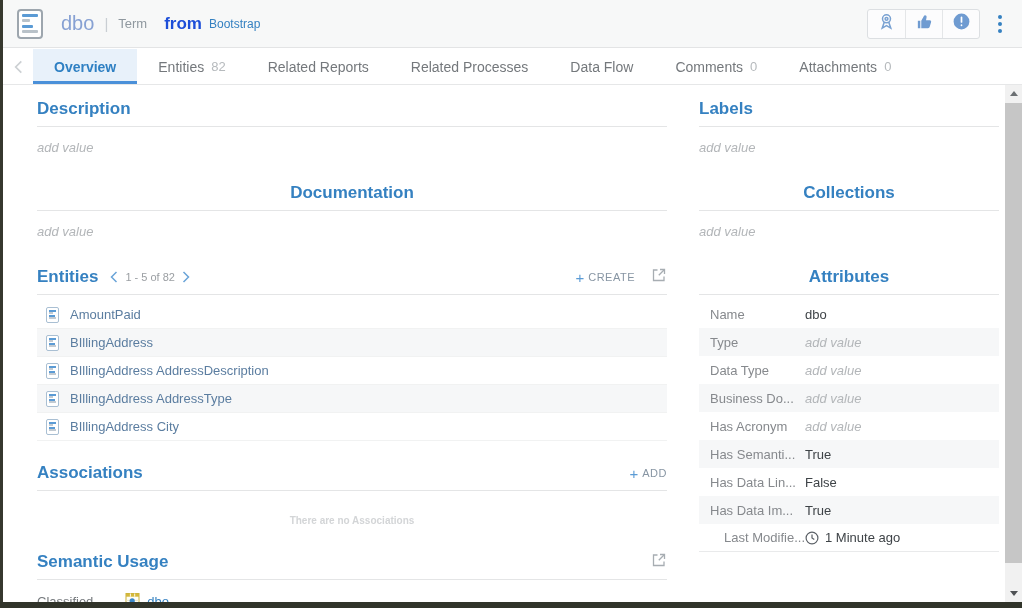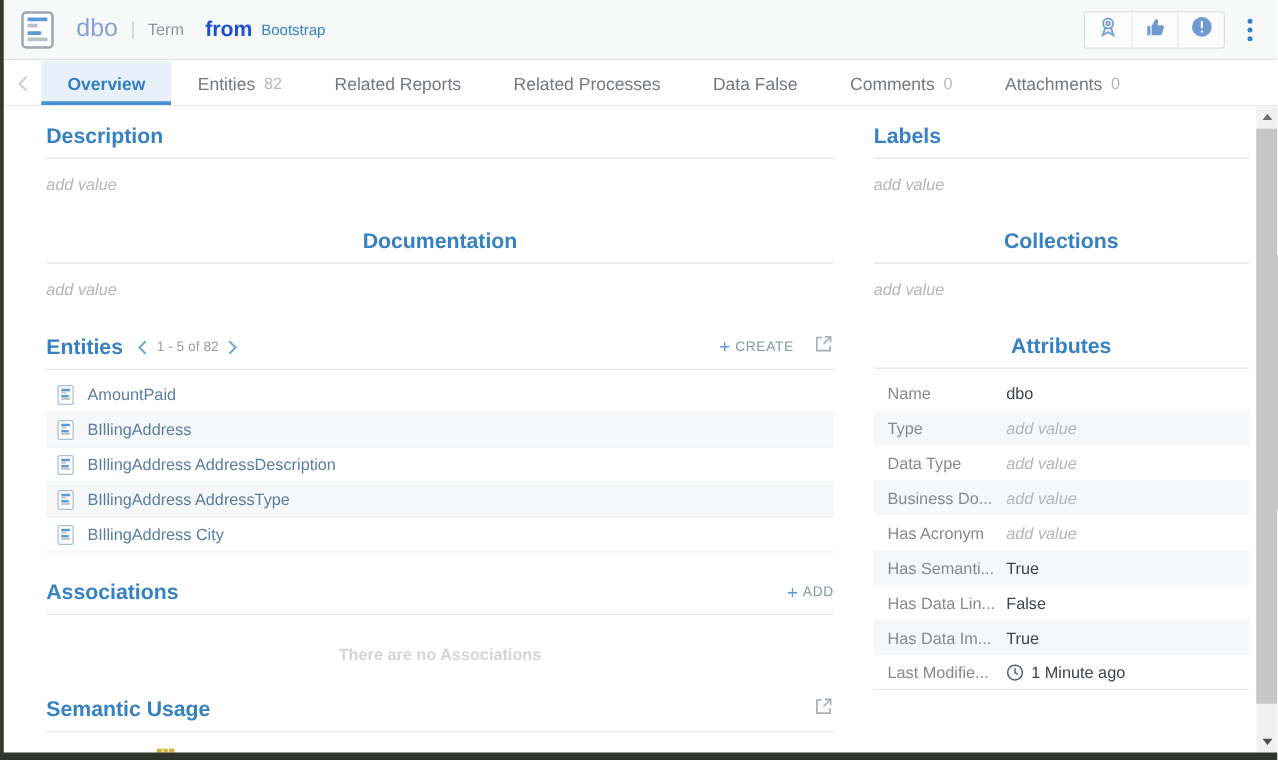--- a/index.html
+++ b/index.html
@@ -94,31 +94,31 @@
   .entity-icon {
     width:13px; height:16px; border:1px solid #a9bfd3; border-radius:2px; background:#fff;
     padding:2px; display:flex; flex-direction:column; justify-content:space-between; margin-right:11px; flex-shrink:0;
   }
   .entity-icon i { display:block; height:2px; }
   .entity-icon .b1 { background:#5b9bd5; width:100%; }
   .entity-icon .g1 { background:#c3cbd2; width:60%; }
   .entity-icon .b2 { background:#5b9bd5; width:80%; }
   .entity-icon .g2 { background:#c3cbd2; width:100%; }
 
-  .empty-text { text-align:center; color:#d3d5d7; font-weight:700; font-size:13px; margin-top:24px; }
+  .empty-text { text-align:center; color:#d3d5d7; font-weight:700; font-size:10px; margin-top:24px; }
 
   .classified-row { display:flex; align-items:center; margin-top:12px; font-size:13px; }
   .classified-label { color:#74787c; }
   .classified-link { display:flex; align-items:center; gap:6px; margin-left:32px; color:#3581c1; cursor:pointer; }
 
   
   .attr-table { margin-top:5px; }
   .attr-row { display:flex; align-items:center; height:28px; padding:0 11px; font-size:13px; }
   .attr-row:nth-child(even) { background:#f6f7f8; }
-  .attr-row:last-child { border-bottom:1px solid #e9eaeb; }
+  .attr-row:last-child { border-bottom:1px solid #e9eaeb;text-align:right; }
   .attr-label { width:95px; flex-shrink:0; color:#86898d; white-space:nowrap; overflow:hidden; }
   .attr-value { color:#3e4347; display:flex; align-items:center; gap:6px; }
   .attr-value.placeholder { font-style:italic; color:#b3b6b9; cursor:text; }
 
   
   .scrollbar { position:absolute; right:0; top:85px; bottom:6px; width:17px; background:#f1f1f1; z-index:20; }
   .sb-btn { position:absolute; left:0; width:17px; height:17px; display:flex; align-items:center; justify-content:center; cursor:pointer; }
   .sb-up { top:0; }
   .sb-down { bottom:0; }
   .tri-up { width:0; height:0; border-left:4px solid transparent; border-right:4px solid transparent; border-bottom:5px solid #6b6f72; }
@@ -193,21 +193,21 @@
     <span>Entities</span>
     <span class="count">82</span>
   </div>
   <div class="tab">
     <span>Related Reports</span>
   </div>
   <div class="tab">
     <span>Related Processes</span>
   </div>
   <div class="tab">
-    <span>Data False</span>
+    <span>Data Flow</span>
   </div>
   <div class="tab">
     <span>Comments</span>
     <span class="count">0</span>
   </div>
   <div class="tab">
     <span>Attachments</span>
     <span class="count">0</span>
   </div>
 

